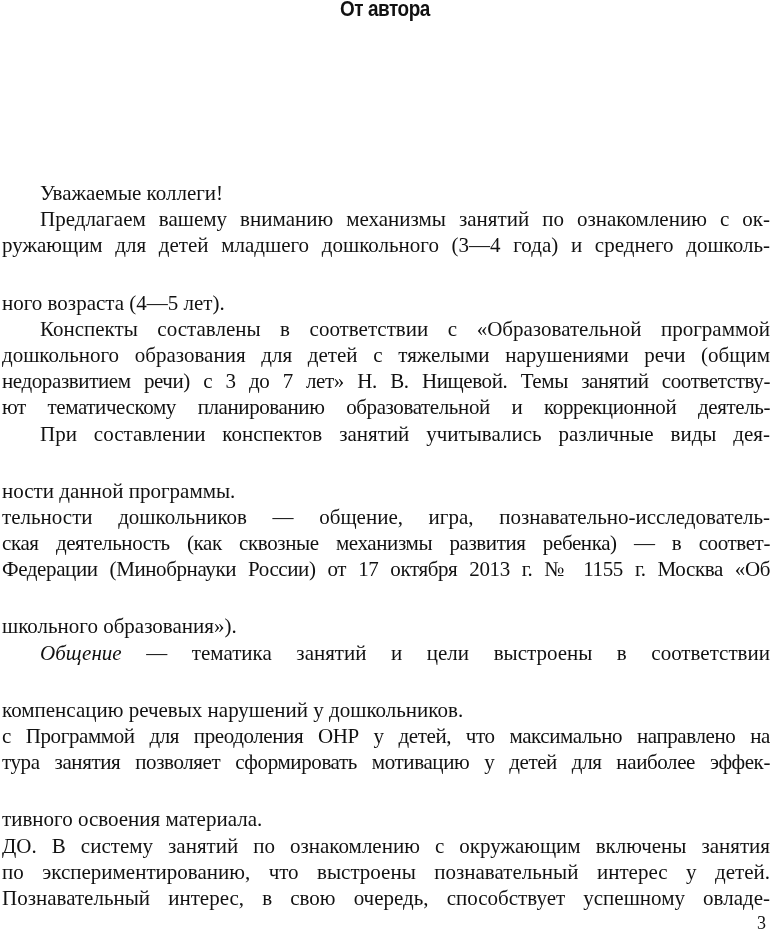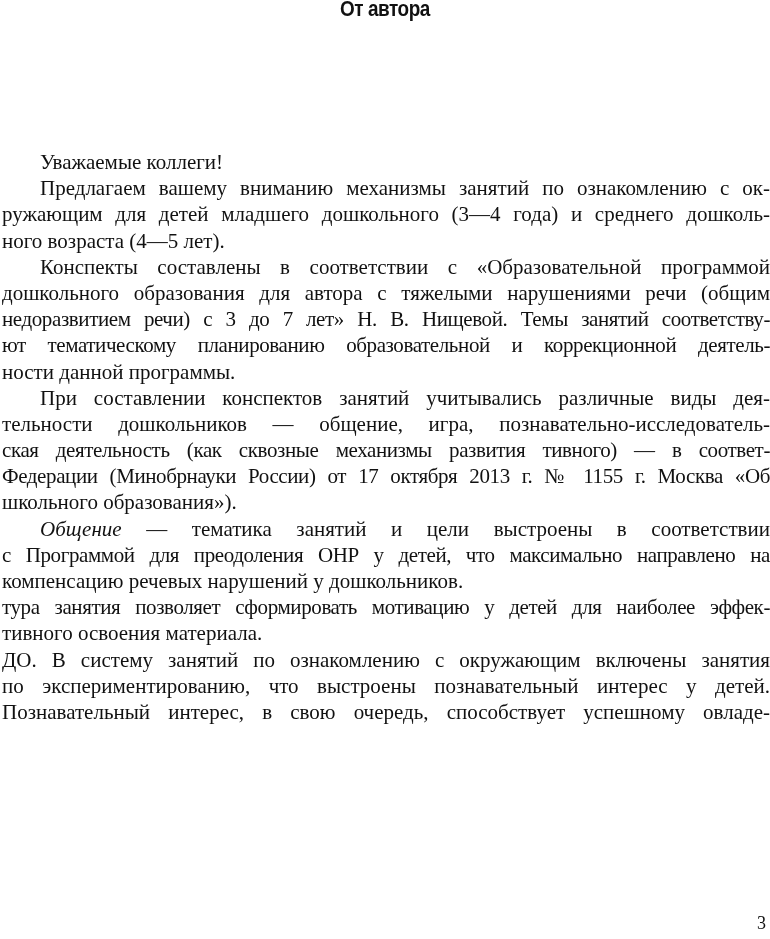--- a/index.html
+++ b/index.html
@@ -15,21 +15,21 @@
   }
   .body-text {
     position: absolute; left: 2px; top: 149px; width: 768px;
     font-family: "Liberation Serif", serif; font-size: 21px;
     line-height: 26.2px;
   }
   .ln {
     display: block; white-space: nowrap; text-align: justify;
     text-align-last: justify; height: 26.2px; overflow: visible;
   }
-  .ln.last { text-align-last: left; }
+  .ln.last { text-align-last: left; margin-top: 31px; }
   .ln.indent { padding-left: 38px; }
   .sq { letter-spacing: -0.4px; }
   i { font-style: italic; }
   .page-num {
     position: absolute; right: 4px; top: 913px;
     font-family: "Liberation Serif", serif; font-size: 18px;
   }
 </style>
 </head>
 <body>
@@ -38,34 +38,34 @@
 
 <div class="body-text">
 
   <span class="ln indent last">Уважаемые коллеги!</span>
 
   <span class="ln indent">Предлагаем вашему вниманию механизмы занятий по ознакомлению с ок-</span>
   <span class="ln">ружающим для детей младшего дошкольного (3—4 года) и среднего дошколь-</span>
   <span class="ln last">ного возраста (4—5 лет).</span>
 
   <span class="ln indent">Конспекты составлены в соответствии с «Образовательной программой</span>
-  <span class="ln">дошкольного образования для автора с тяжелыми нарушениями речи (общим</span>
+  <span class="ln">дошкольного образования для детей с тяжелыми нарушениями речи (общим</span>
   <span class="ln sq">недоразвитием речи) с 3 до 7 лет» Н. В. Нищевой. Темы занятий соответству-</span>
   <span class="ln sq">ют тематическому планированию образовательной и коррекционной деятель-</span>
+  <span class="ln indent">При составлении конспектов занятий учитывались различные виды дея-</span>
+
   <span class="ln last">ности данной программы.</span>
-
-  <span class="ln indent">При составлении конспектов занятий учитывались различные виды дея-</span>
   <span class="ln">тельности дошкольников — общение, игра, познавательно-исследователь-</span>
-  <span class="ln sq">ская деятельность (как сквозные механизмы развития тивного) — в соответ-</span>
+  <span class="ln sq">ская деятельность (как сквозные механизмы развития ребенка) — в соответ-</span>
   <span class="ln sq">Федерации (Минобрнауки России) от 17 октября 2013 г. № 1155 г. Москва «Об</span>
   <span class="ln last">школьного образования»).</span>
 
   <span class="ln indent"><i>Общение</i><span> — тематика занятий и цели выстроены в соответствии</span></span>
+  <span class="ln last">компенсацию речевых нарушений у дошкольников.</span>
   <span class="ln sq">с Программой для преодоления ОНР у детей, что максимально направлено на</span>
-  <span class="ln last">компенсацию речевых нарушений у дошкольников.</span>
 
   <span class="ln sq">тура занятия позволяет сформировать мотивацию у детей для наиболее эффек-</span>
   <span class="ln last">тивного освоения материала.</span>
 
   <span class="ln">ДО. В систему занятий по ознакомлению с окружающим включены занятия</span>
   <span class="ln">по экспериментированию, что выстроены познавательный интерес у детей.</span>
   <span class="ln">Познавательный интерес, в свою очередь, способствует успешному овладе-</span>
 </div>
 
 <div class="page-num">3</div>

